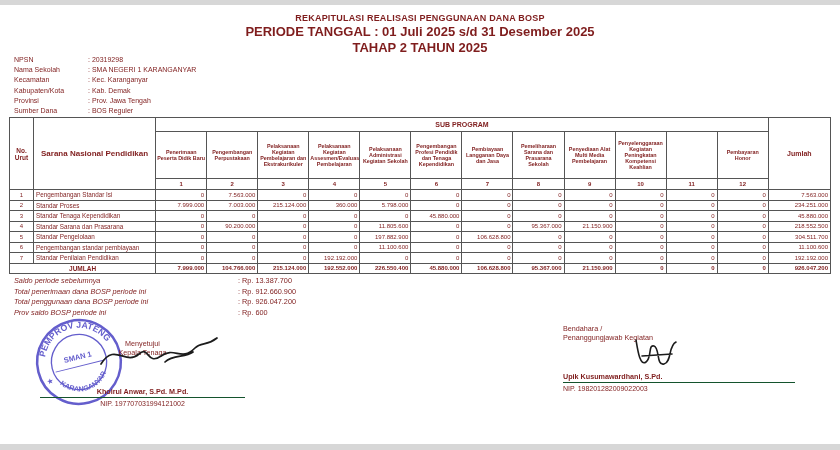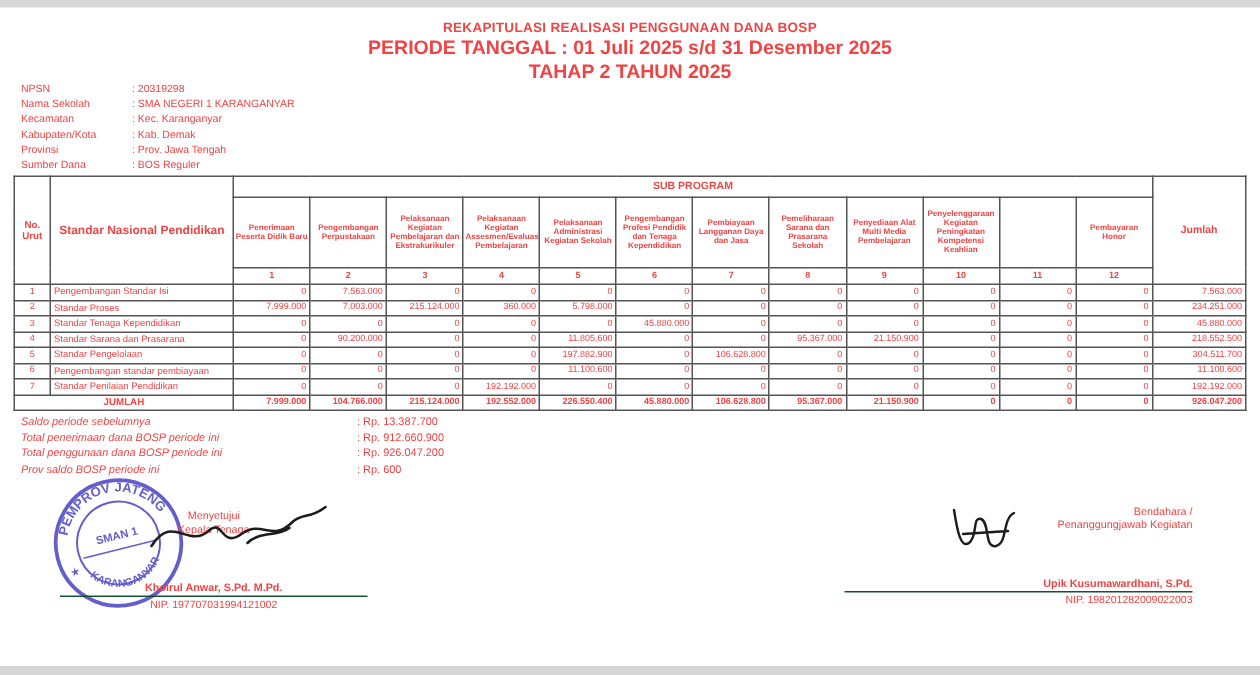--- a/index.html
+++ b/index.html
@@ -1,17 +1,17 @@
 <!DOCTYPE html>
 <html><head>
 <meta charset="utf-8">
 <style>
   html,body{margin:0;padding:0;background:#e8e8e8;}
   .screen{position:relative;width:840px;height:450px;background:#ffffff;overflow:hidden;
-          font-family:"Liberation Sans",sans-serif;color:#ef4444;}
+          font-family:"Liberation Sans",sans-serif;color:#7f1d1d;}
   .letterbox{position:absolute;left:0;width:840px;background:#d7d7d7;}
   .letterbox.top{top:0;height:5px;}
   .letterbox.bottom{bottom:0;height:6px;}
 
   .title-block{position:absolute;top:13px;left:0;width:100%;text-align:center;font-weight:bold;}
   .t1{font-size:9px;letter-spacing:.2px;}
   .t2{font-size:13px;margin-top:1px;}
 
   .info-block{position:absolute;top:55px;left:14px;font-size:7px;}
   .info-row{height:10.2px;line-height:10.2px;white-space:nowrap;}
@@ -32,21 +32,21 @@
   td.name{text-align:left;font-size:6.3px;}
   td.num{text-align:right;font-size:6px;}
   tr.total td{font-weight:bold;}
   td.tlabel{text-align:center;font-size:6.5px;font-weight:bold;}
 
   .summary-block{position:absolute;top:276px;left:14px;font-size:7.3px;}
   .sum-row{height:10.6px;line-height:10.6px;white-space:nowrap;}
   .sum-lbl{display:inline-block;width:224px;font-style:italic;}
 
   .sig-left{position:absolute;left:40px;top:322px;width:205px;text-align:center;font-size:7.2px;margin-top:17px;}
-  .sig-right{position:absolute;left:563px;top:336px;width:232px;text-align:right;font-size:7.2px;}
+  .sig-right{position:absolute;left:563px;top:324px;width:232px;text-align:left;font-size:7.2px;}
   .sig-space{height:30px;}
   .sig-name{font-weight:bold;border-bottom:1px solid #14532d;padding-bottom:1px;}
   .sig-nip{margin-top:1.5px;font-size:7px;}
   .stamp{position:absolute;left:33px;top:316px;transform:rotate(-14deg);opacity:.85;}
   .handwriting{position:absolute;pointer-events:none;}
 </style>
 </head>
 <body>
 
 <div class="screen">
@@ -71,21 +71,21 @@
   <table class="rpt">
     <colgroup>
       <col style="width:24px">
         <col style="width:122px">
       <col span="12" style="width:51px">
       <col style="width:62px">
     </colgroup>
     <thead>
       <tr>
         <th rowspan="3" class="c-no">No. Urut</th>
-        <th rowspan="3" class="c-snp">Standar Nasional Pendidikan</th>
+        <th rowspan="3" class="c-snp">Sarana Nasional Pendidikan</th>
         <th colspan="12" class="group">SUB PROGRAM</th>
         <th rowspan="3" class="c-jml">Jumlah</th>
       </tr>
       <tr id="subcols">
           <th class="colname">Penerimaan Peserta Didik Baru</th>
           <th class="colname">Pengembangan Perpustakaan</th>
           <th class="colname">Pelaksanaan Kegiatan Pembelajaran dan Ekstrakurikuler</th>
           <th class="colname">Pelaksanaan Kegiatan Assesmen/Evaluasi Pembelajaran</th>
           <th class="colname">Pelaksanaan Administrasi Kegiatan Sekolah</th>
           <th class="colname">Pengembangan Profesi Pendidik dan Tenaga Kependidikan</th>

